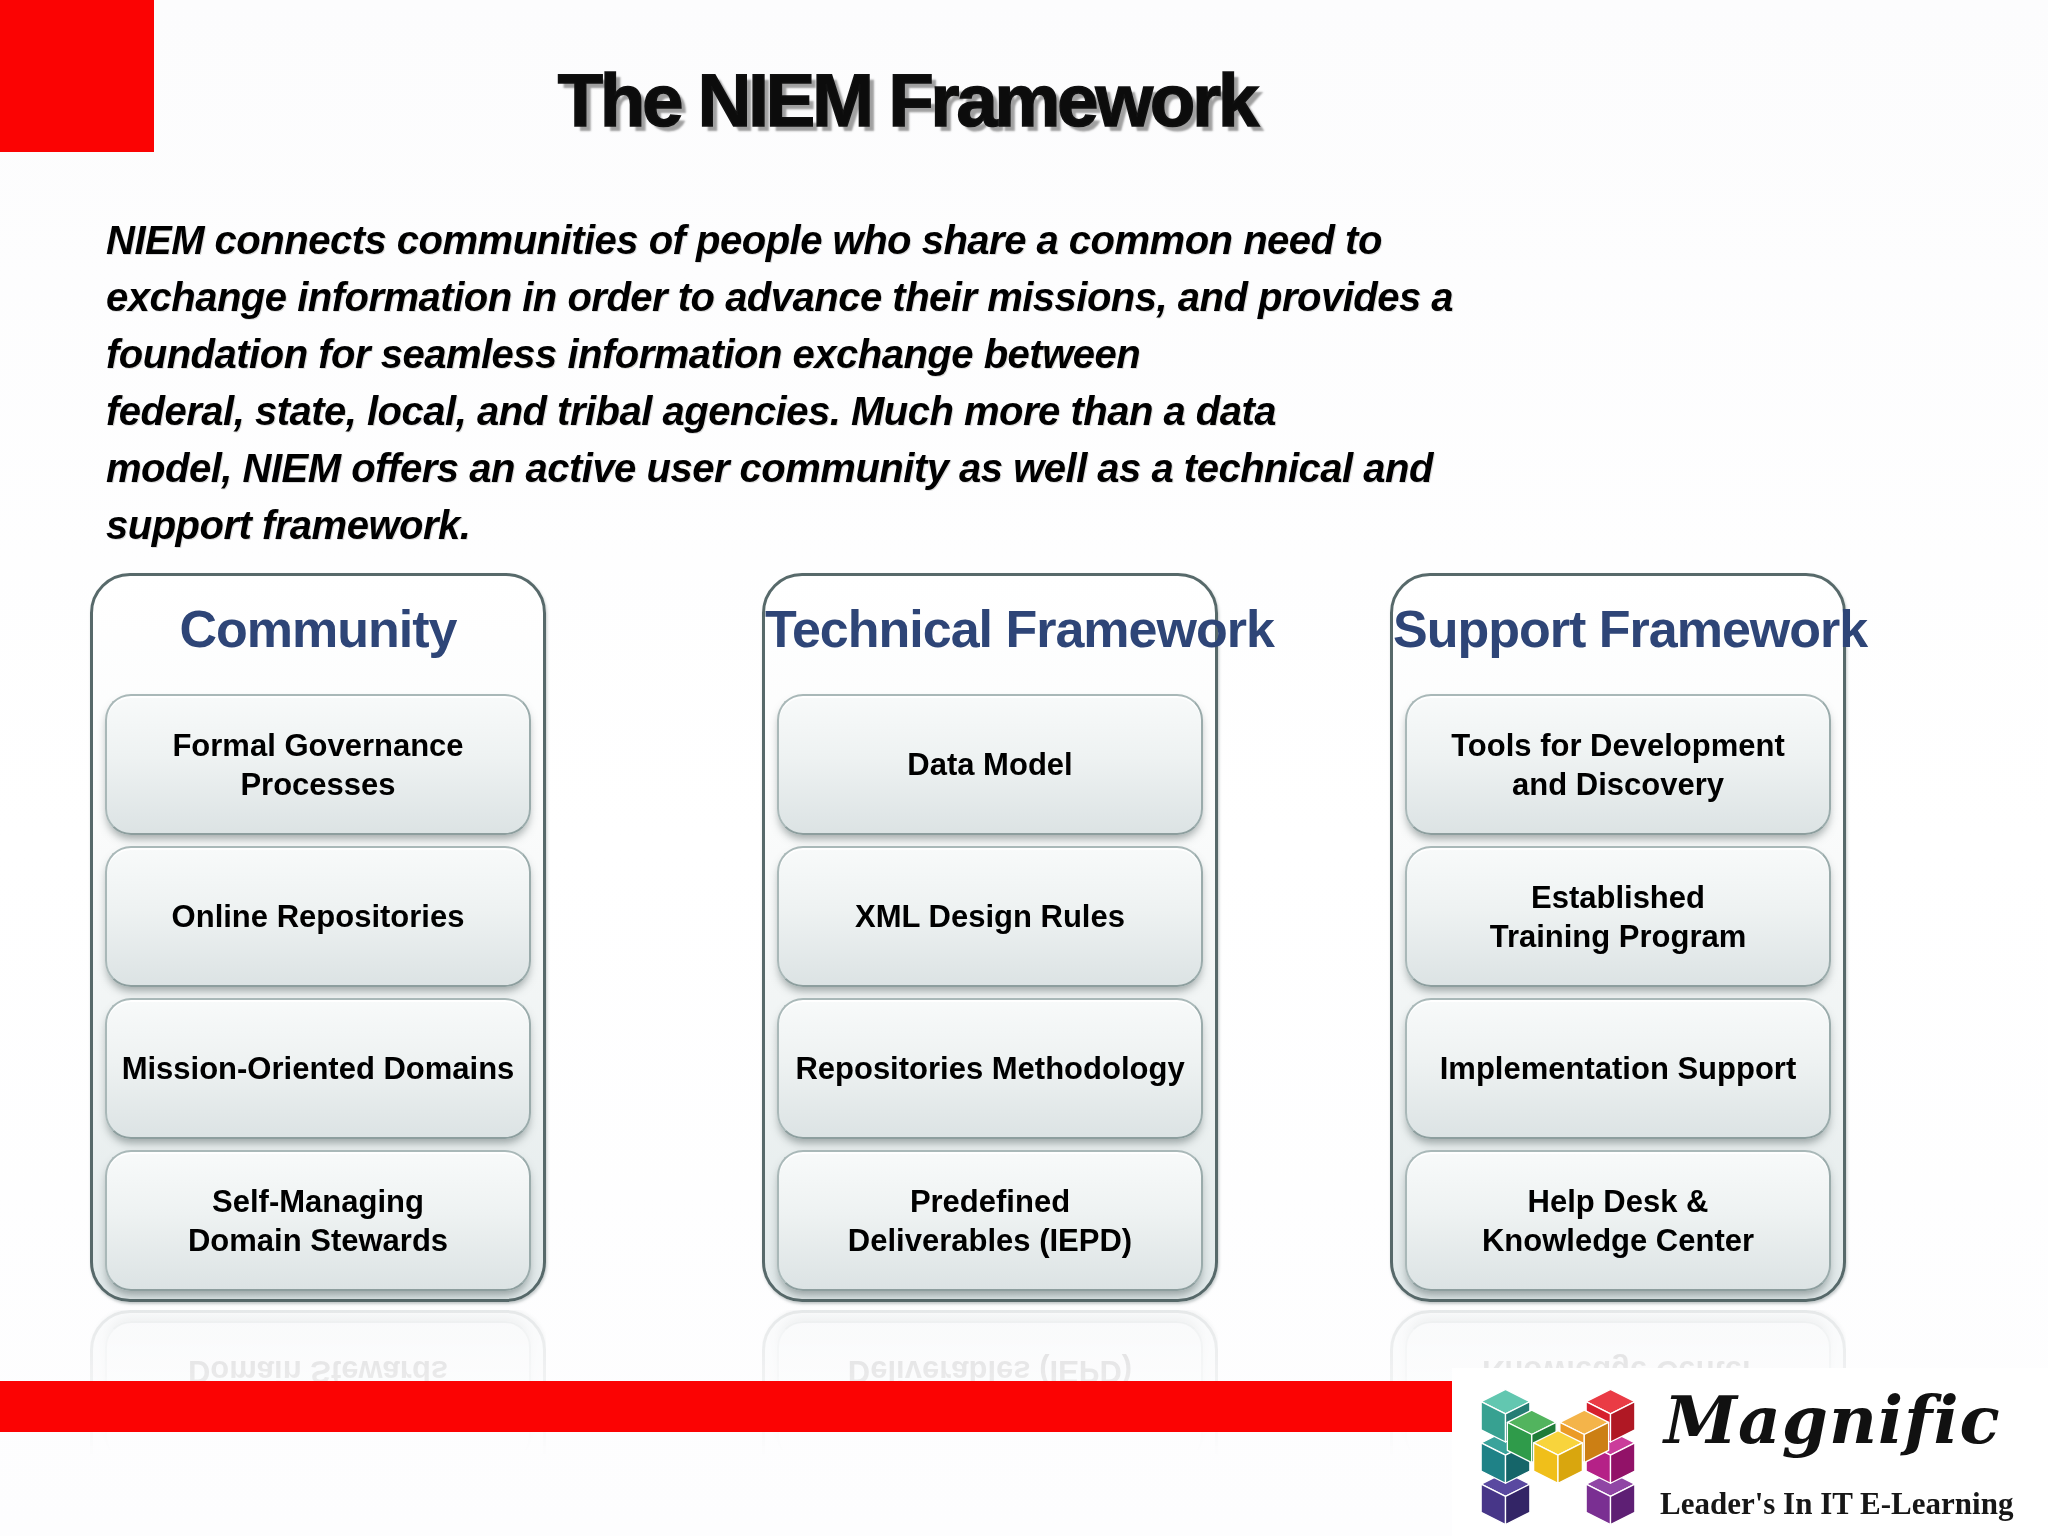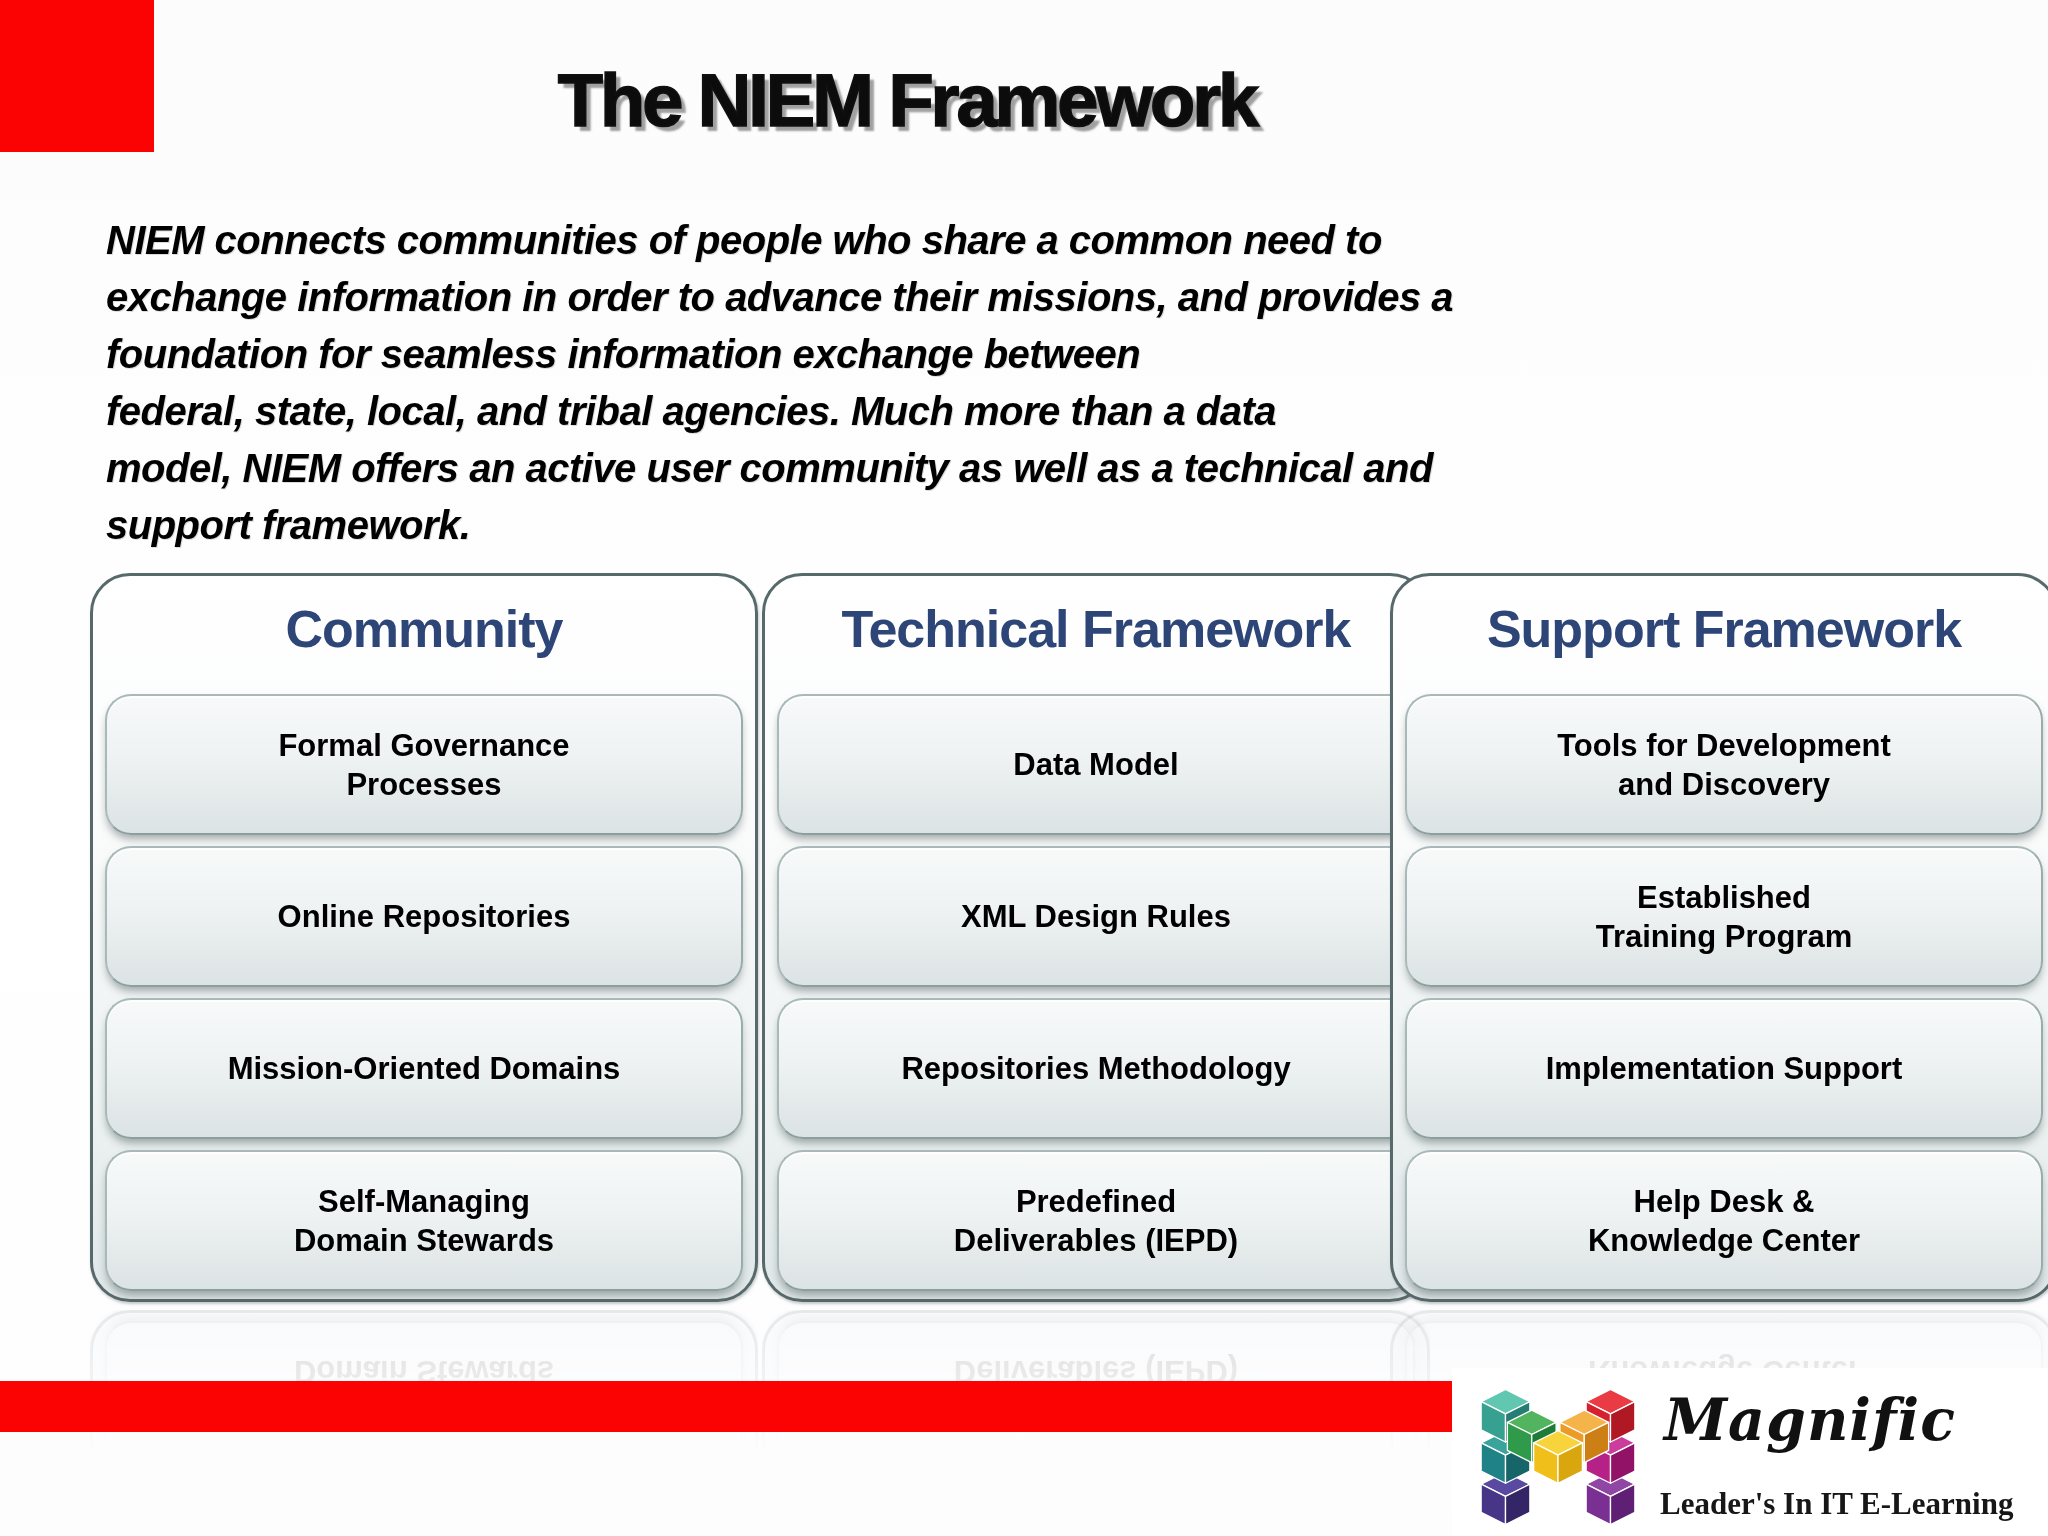--- a/index.html
+++ b/index.html
@@ -52,21 +52,21 @@
     color: #000;
     white-space: pre-line;
     text-shadow: 1px 1px 0 rgba(120,120,120,0.25);
     font-style: italic;
   }
 
   
   .panel {
     position: absolute;
     top: 573px;
-    width: 668px;
+    width: 456px;
     height: 729px;
     border: 3px solid #57696a;
     border-radius: 40px;
     background: linear-gradient(180deg, #ffffff 0%, #fafbfb 35%, #ecf1f1 75%, #e0e8e9 100%);
     box-shadow: 1px 2px 3px rgba(90,105,105,0.35);
     -webkit-box-reflect: below 8px linear-gradient(to bottom, rgba(0,0,0,0) 80%, rgba(0,0,0,0.14) 100%);
   }
   .p1 { left: 90px; }
   .p2 { left: 738px; margin-left: 24px; }
   .p3 { left: 1390px; }
@@ -126,21 +126,21 @@
     left: 10px; top: 14px;
     width: 192px; height: 150px;
   }
   .logo-name {
     position: absolute;
     left: 212px; top: 4px;
     width: 340px;
     font-family: "DejaVu Serif", serif;
     font-style: italic;
     font-weight: bold;
-    font-size: 57px;
+    font-size: 66px;
     line-height: 96px;
     letter-spacing: 1px;
     color: #111;
     white-space: nowrap;
   }
   .logo-tagline {
     position: absolute;
     left: 208px; top: 118px;
     font-family: "Liberation Serif", serif;
     font-weight: bold;

